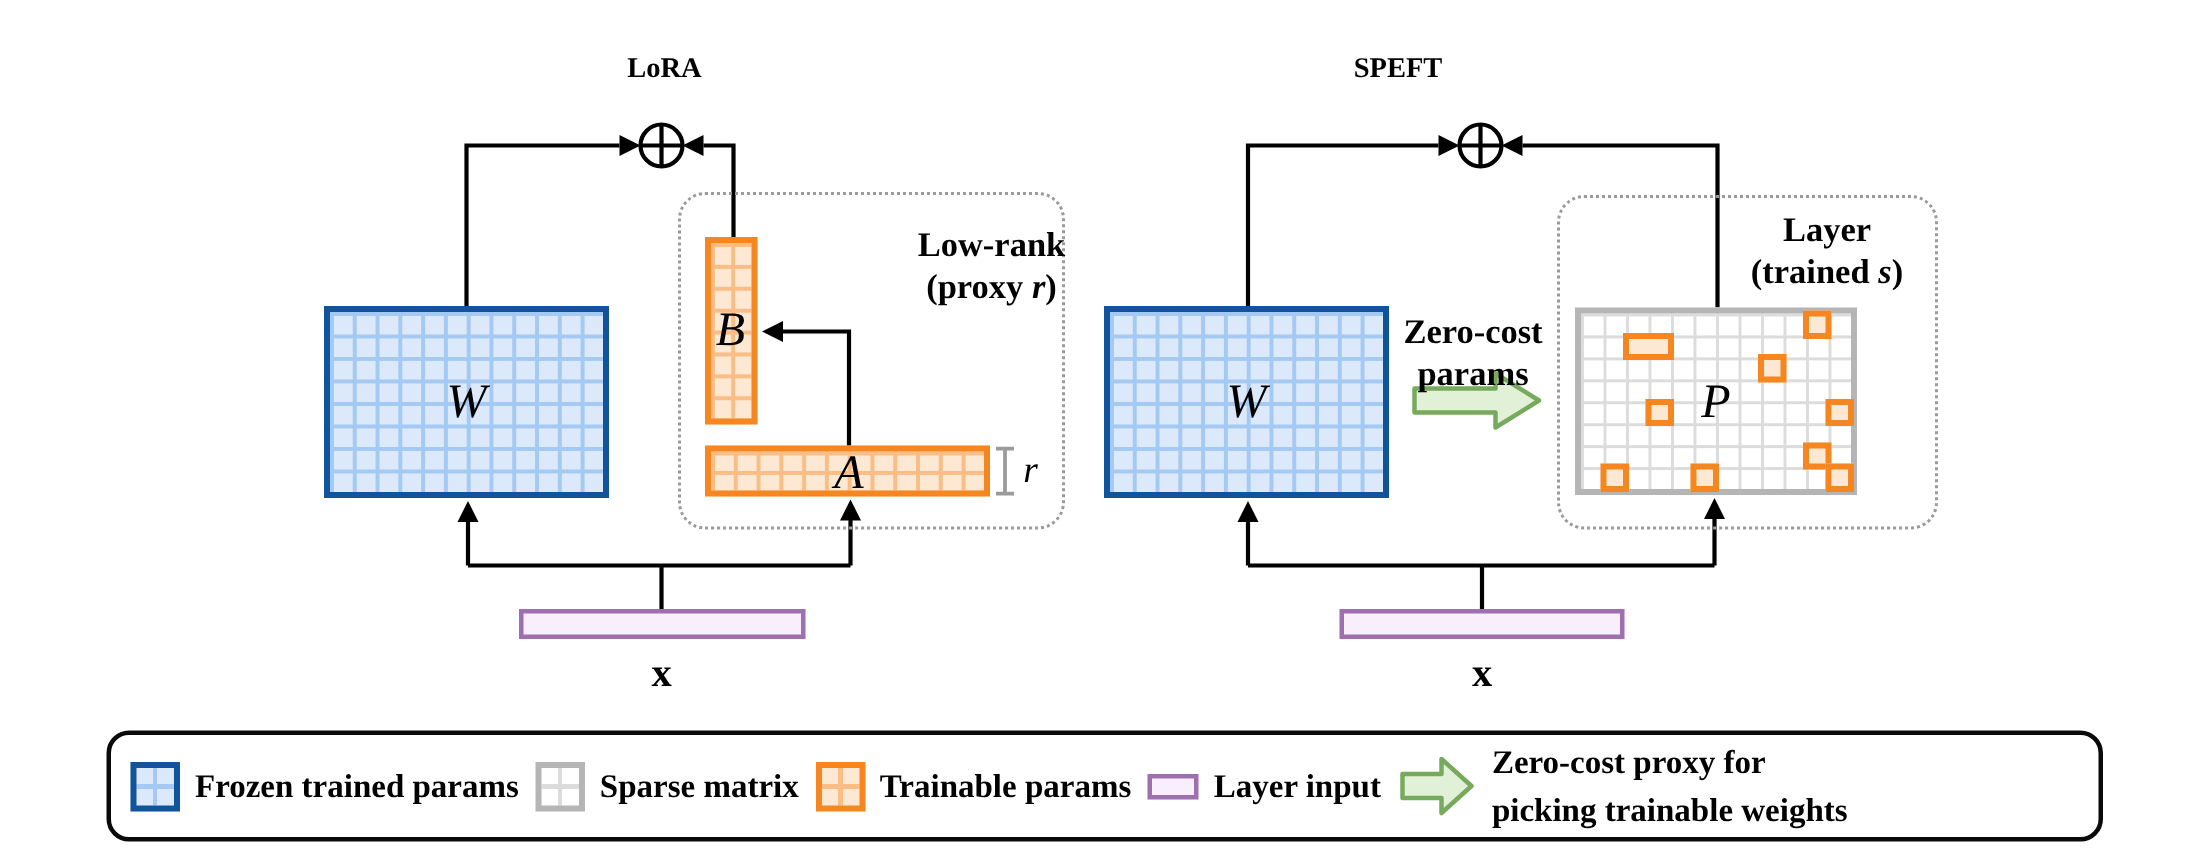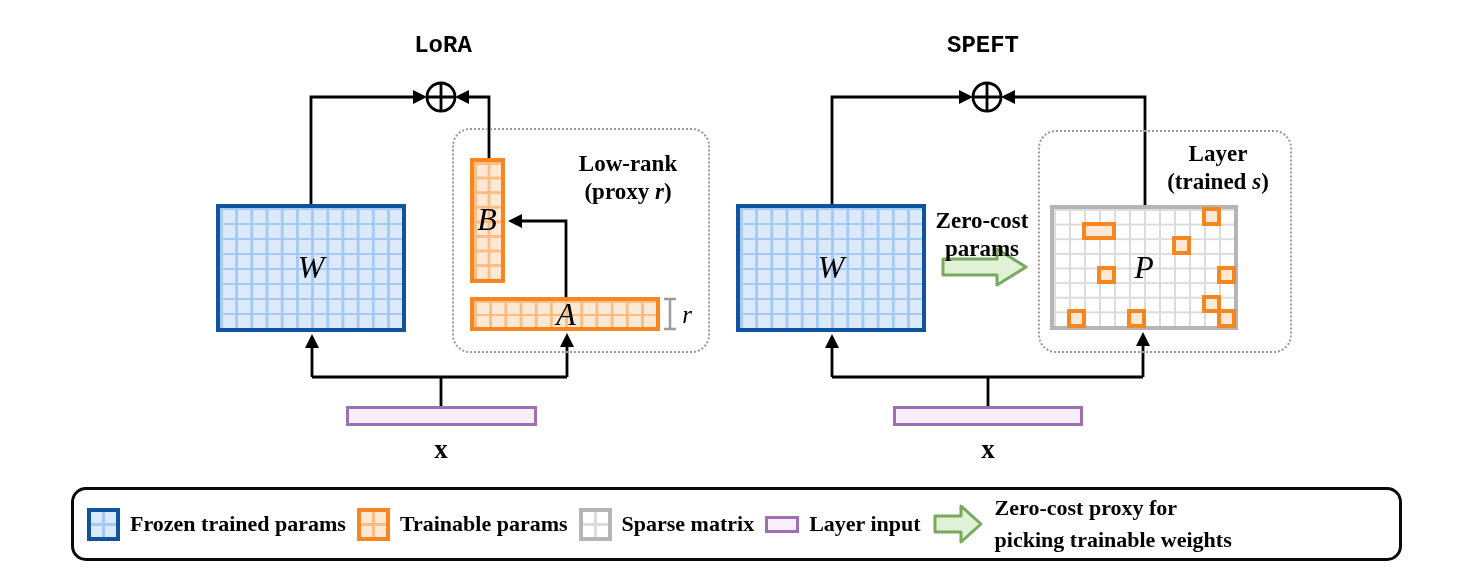--- a/index.html
+++ b/index.html
@@ -41,21 +41,21 @@
     position:absolute;box-sizing:border-box;height:20px;
     border:3px solid var(--input-border);background:var(--input-fill);
   }
   .dotted-box{
     position:absolute;box-sizing:border-box;
     border:2.5px dotted var(--dotted-box);border-radius:18px;
   }
 
   
   .lbl{position:absolute;transform:translate(-50%,-50%);white-space:nowrap;line-height:1;}
-  .title{font-weight:bold;font-size:24px;font-family:Liberation Mono, monospace;}
+  .title{font-weight:bold;font-size:19px;}
   .math{font-style:italic;font-size:32px;}
   .math-small{font-style:italic;font-size:25px;}
   .note{font-weight:bold;font-size:23px;text-align:center;line-height:1.22;white-space:nowrap;}
   .note .var{font-weight:bold;font-style:italic;}
   .xlabel{font-weight:bold;font-size:27px;}
 
   
   .legend{
     position:absolute;left:71px;top:487px;width:1331px;height:74px;box-sizing:border-box;
     border:3px solid #0a0a0a;border-radius:15px;background:#fff;
@@ -133,29 +133,29 @@
   <div class="lbl math" style="left:311px;top:267px;">W</div>
 
   <div class="matrix grid-trainable" style="left:470px;top:158px;width:35px;height:125px;background-size:13.5px 14.6px;"></div>
   <div class="lbl math" style="left:487px;top:219px;">B</div>
 
   <div class="matrix grid-trainable" style="left:470px;top:297px;width:190px;height:34px;background-size:15.2px 13px;"></div>
   <div class="lbl math" style="left:566px;top:314px;">A</div>
 
   <div class="lbl math-small" style="left:687px;top:314px;">r</div>
 
-  <div class="lbl note" style="left:628px;top:178px;">
+  <div class="lbl note" style="left:661px;top:178px;">
     <span style="display:block;">Low-rank</span>
     <span style="display:block;"><span>(proxy </span><span class="var">r</span><span>)</span></span>
   </div>
 
   <div class="input-bar" style="left:346px;top:406px;width:191px;"></div>
   <div class="lbl xlabel" style="left:441px;top:449px;">x</div>
 
-  <div class="lbl title" style="left:983px;top:46px;">SPEFT</div>
+  <div class="lbl title" style="left:932px;top:46px;">SPEFT</div>
 
   <div class="dotted-box" style="left:1038px;top:130px;width:254px;height:223px;"></div>
 
   <div class="matrix grid-frozen" style="left:736px;top:204px;width:190px;height:128px;background-size:15.2px 15px;"></div>
   <div class="lbl math" style="left:831px;top:267px;">W</div>
 
   <div class="lbl note" style="left:982px;top:220px;">
     <span style="display:block;margin-top:31px;">Zero-cost</span>
     <span style="display:block;">params</span>
   </div>
@@ -180,26 +180,26 @@
 
   <div class="input-bar" style="left:893px;top:406px;width:190px;"></div>
   <div class="lbl xlabel" style="left:988px;top:449px;">x</div>
 
   <div class="legend">
     <div class="legend-item">
       <div class="sw sw-frozen"></div>
       <span class="ltext">Frozen trained params</span>
     </div>
     <div class="legend-item">
+      <div class="sw sw-sparse"></div>
+      <span class="ltext">Sparse matrix</span>
+    </div>
+    <div class="legend-item">
       <div class="sw sw-trainable"></div>
       <span class="ltext">Trainable params</span>
-    </div>
-    <div class="legend-item">
-      <div class="sw sw-sparse"></div>
-      <span class="ltext">Sparse matrix</span>
     </div>
     <div class="legend-item">
       <div class="sw-input"></div>
       <span class="ltext">Layer input</span>
     </div>
     <div class="legend-item">
       <svg width="52" height="44" viewBox="0 0 52 44">
         <polygon points="3,14 29,14 29,4 49,22 29,40 29,30 3,30" style="fill:var(--proxy-fill);stroke:var(--proxy-border);stroke-width:3;stroke-linejoin:round"></polygon>
       </svg>
       <div class="legend-two-line">

